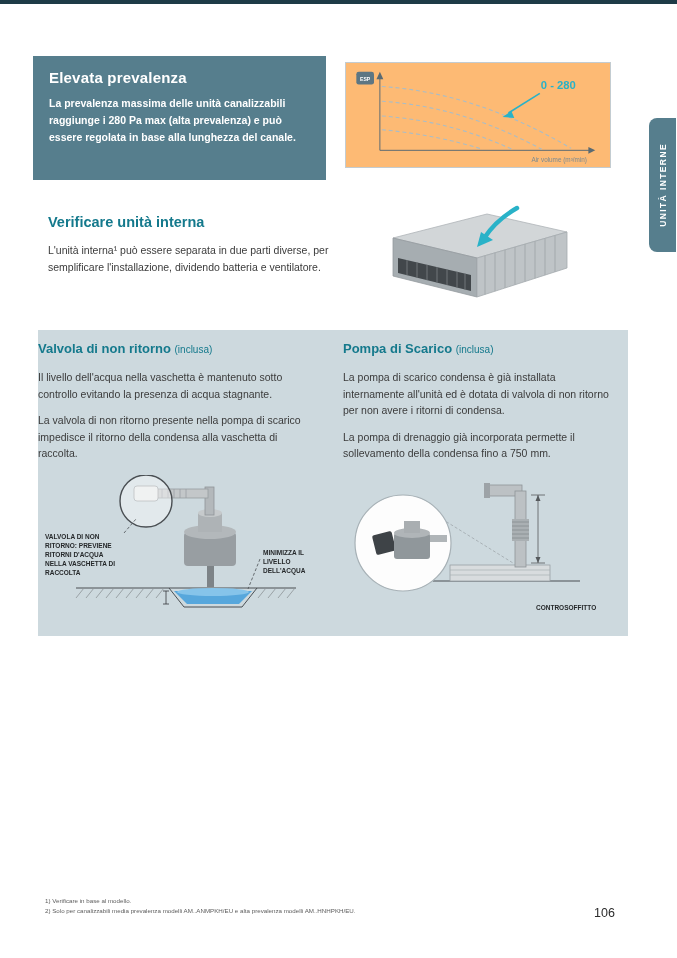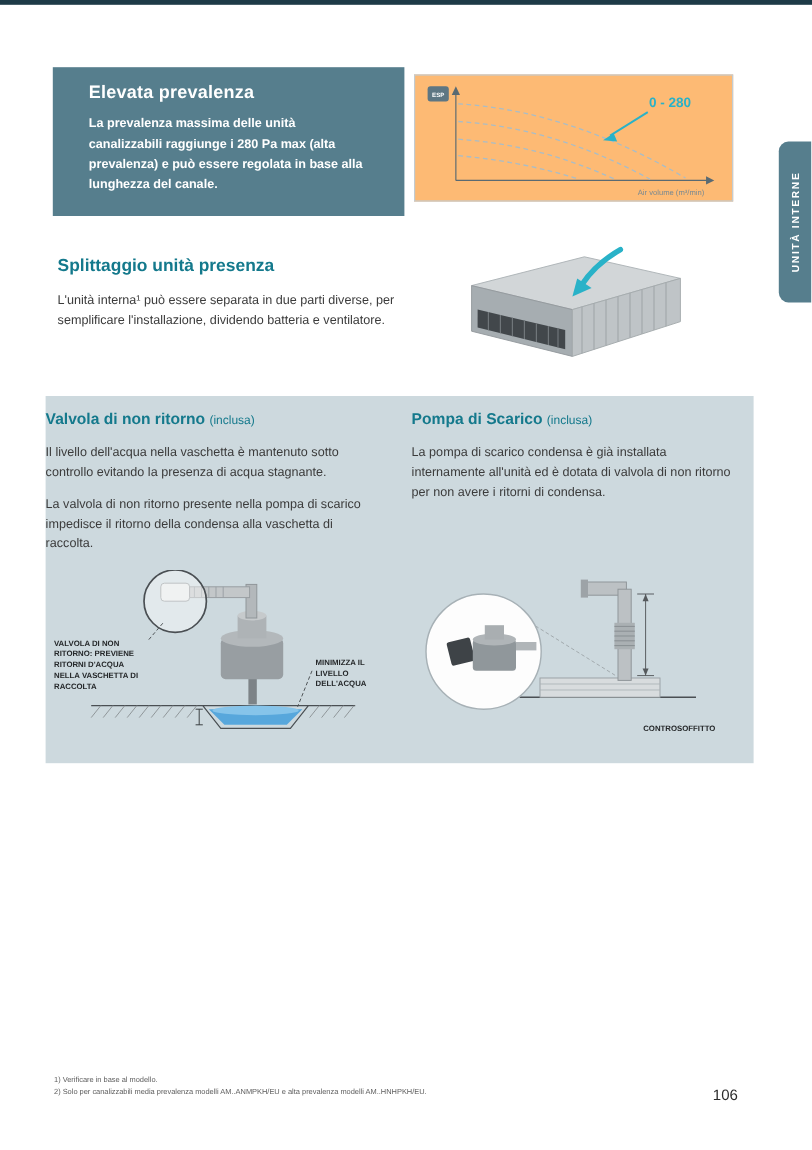--- a/index.html
+++ b/index.html
@@ -1,21 +1,21 @@
 <!DOCTYPE html>
 <html><head>
 <meta charset="utf-8">
 <style>
   * { margin:0; padding:0; box-sizing:border-box; }
   body { background:#ffffff; font-family:"Liberation Sans", sans-serif; }
   .page { position:relative; width:677px; height:958px; margin:0 auto; background:#ffffff; overflow:hidden; }
 
   .topbar { position:absolute; top:0; left:0; width:100%; height:4px; background:#1e3b47; }
 
-  .hero { position:absolute; left:44px; top:56px; width:293px; height:124px; background:#567e8d; color:#fff; padding:13px 30px; }
+  .hero { position:absolute; left:33px; top:56px; width:293px; height:124px; background:#567e8d; color:#fff; padding:13px 16px; }
   .hero h1 { font-size:15px; font-weight:bold; letter-spacing:.2px; margin-bottom:9px; }
   .hero p { font-size:10.5px; line-height:1.62;font-weight:bold; }
 
   .chart-box { position:absolute; left:345px; top:62px; width:266px; height:106px; background:#fdba74; border:1px solid #c3ccd1; }
   .chart-box svg { display:block; width:100%; height:100%; }
 
   .side-tab { position:absolute; right:1px; top:118px; width:27px; height:134px; background:#567e8d; border-radius:8px 0 0 8px; display:flex; align-items:center; justify-content:center; }
   .side-tab span { writing-mode:vertical-rl; transform:rotate(180deg); color:#fff; font-size:8.5px; font-weight:bold; letter-spacing:1.4px; white-space:nowrap; }
 
   .split-title { position:absolute; left:48px; top:214px; font-size:14.5px; font-weight:bold; color:#14798c; }
@@ -77,21 +77,21 @@
         <polygon points="158,55 167,49 170,56" fill="#29b2c8"></polygon>
       </g>
       <text x="244" y="101" font-size="6.5" fill="#7b8a91" text-anchor="end">Air volume (m³/min)</text>
     </svg>
   </div>
 
   <div class="side-tab">
     <span>UNITÀ INTERNE</span>
   </div>
 
-  <h2 class="split-title">Splittaggio unità presenza</h2>
+  <h2 class="split-title">Verificare unità interna</h2>
   <p class="split-body">L'unità interna¹ può essere separata in due parti diverse, per semplificare l'installazione, dividendo batteria e ventilatore.</p>
 
   <div class="unit-illus">
     <svg viewBox="0 0 215 112">
       <polygon points="28,44 122,20 202,38 112,64" fill="#d2d6d8" stroke="#aeb4b7" stroke-width="0.8"></polygon>
       <polygon points="28,44 112,64 112,103 28,82" fill="#a6adb1" stroke="#949a9e" stroke-width="0.8"></polygon>
       <polygon points="112,64 202,38 202,74 112,103" fill="#bfc4c7" stroke="#a5abae" stroke-width="0.8"></polygon>
       <polygon points="33,64 106,81 106,97 33,79" fill="#42474b"></polygon>
       <g stroke="#70767a" stroke-width="1">
         <line x1="42" y1="66.1" x2="42" y2="81.2"></line>
@@ -127,20 +127,21 @@
       <p>Il livello dell'acqua nella vaschetta è mantenuto sotto controllo evitando la presenza di acqua stagnante.</p>
       <p>La valvola di non ritorno presente nella pompa di scarico impedisce il ritorno della condensa alla vaschetta di raccolta.</p>
     </div>
 
     <div class="panel-col right">
       <h2>
         <span>Pompa di Scarico</span>
         <span class="suffix">(inclusa)</span>
       </h2>
       <p>La pompa di scarico condensa è già installata internamente all'unità ed è dotata di valvola di non ritorno per non avere i ritorni di condensa.</p>
+      <p>La pompa di drenaggio già incorporata permette il sollevamento della condensa fino a 750 mm.</p>
     </div>
 
     <div class="illus left-illus">
       <svg viewBox="0 0 290 160">
         <g stroke="#4a4f53" stroke-width="1">
           <line x1="38" y1="113" x2="131" y2="113"></line>
           <line x1="219" y1="113" x2="258" y2="113"></line>
         </g>
         <g stroke="#8d9397" stroke-width="0.8">
           <line x1="46" y1="113" x2="38" y2="123"></line>

